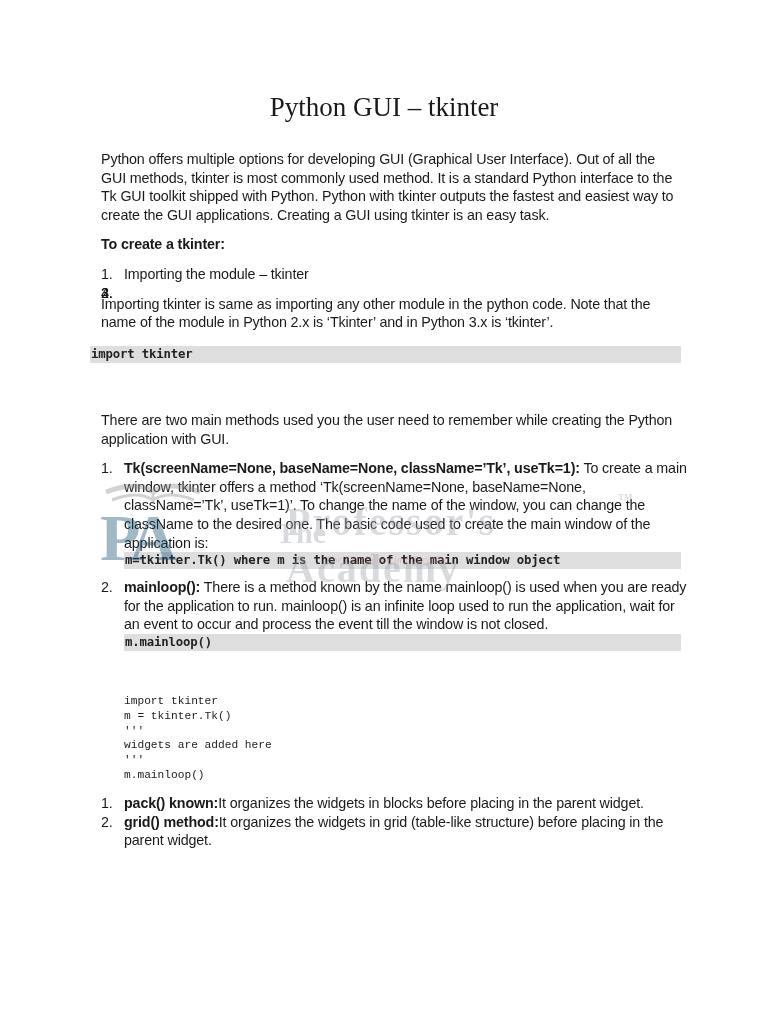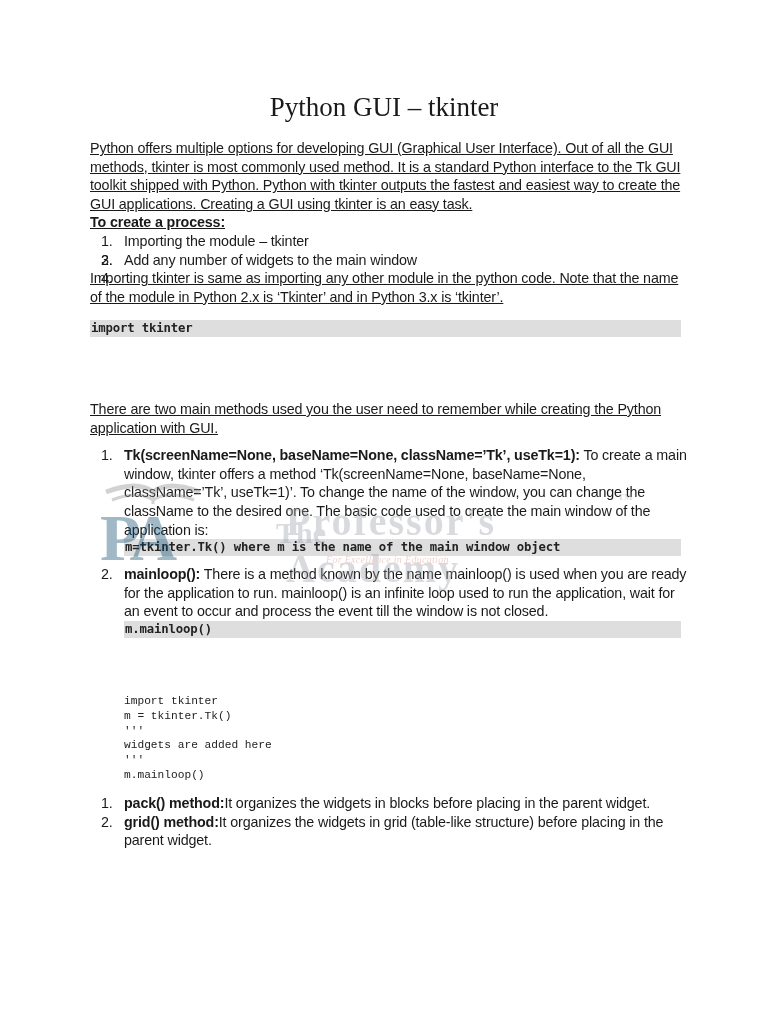--- a/index.html
+++ b/index.html
@@ -7,21 +7,21 @@
   .page { position: absolute; left: 0; top: 0; width: 768px; height: 748px; }
   .title {
     position: absolute; top: 92px; left: 0; width: 768px; text-align: center;
     font-family: "Liberation Serif", serif; font-size: 27px; color: #1a1a1a;
   }
   .body-text {
     position: absolute; left: 90px; width: 600px;
     font-family: "Liberation Sans", sans-serif; font-size: 14.3px; line-height: 18.6px;
     letter-spacing: -0.15px;
   }
-  .p { margin: 0; text-decoration: underline; }
+  .p { margin: 11px; }
   .bold { font-weight: bold; }
   ol { margin: 0; padding: 0; list-style: none; }
   ol li { position: relative; padding-left: 34px; }
   ol li .num { position: absolute; left: 11px; top: 0; }
   .code-bar {
     background: #dedede; font-family: "DejaVu Sans Mono", monospace; font-weight: bold;
     font-size: 12.3px; line-height: 17px; padding-left: 1px; color: #222;
   }
   .code-block {
     position: absolute; left: 124px; top: 694px;
@@ -42,25 +42,25 @@
 </style>
 </head>
 <body>
 
 <div class="page">
 
   <div class="title">Python GUI – tkinter</div>
 
   <div class="body-text" style="top:139px;">
     <p class="p">Python offers multiple options for developing GUI (Graphical User Interface). Out of all the GUI methods, tkinter is most commonly used method. It is a standard Python interface to the Tk GUI toolkit shipped with Python. Python with tkinter outputs the fastest and easiest way to create the GUI applications. Creating a GUI using tkinter is an easy task.</p>
-    <p class="p bold">To create a process:</p>
+    <p class="p bold">To create a tkinter:</p>
     <ol>
       <li><span class="num">1.</span><span>Importing the module – tkinter</span></li>
       <li><span class="num">2.</span></li>
-      <li><span class="num">3.</span><span>Add any number of widgets to the main window</span></li>
+      <li><span class="num">3.</span></li>
       <li><span class="num">4.</span></li>
     </ol>
     <p class="p">Importing tkinter is same as importing any other module in the python code. Note that the name of the module in Python 2.x is ‘Tkinter’ and in Python 3.x is ‘tkinter’.</p>
     <div class="code-bar" style="margin-top:14px; width:590px;">import tkinter</div>
   </div>
 
   <div class="body-text" style="top:400px;">
     <p class="p">There are two main methods used you the user need to remember while creating the Python application with GUI.</p>
     <ol style="margin-top:9px;">
       <li>
@@ -75,21 +75,21 @@
       </li>
     </ol>
   </div>
 
   <div class="code-block"><div>import tkinter</div><div>m = tkinter.Tk()</div><div>'''</div><div>widgets are added here</div><div>'''</div><div>m.mainloop()</div></div>
 
   <div class="body-text" style="top:785px;">
     <ol style="margin-top:9px;">
       <li>
         <span class="num">1.</span>
-        <span class="bold">pack() method:</span><span>It organizes the widgets in blocks before placing in the parent widget.</span>
+        <span class="bold">pack() known:</span><span>It organizes the widgets in blocks before placing in the parent widget.</span>
       </li>
       <li>
         <span class="num">2.</span>
         <span class="bold">grid() method:</span><span>It organizes the widgets in grid (table-like structure) before placing in the parent widget.</span>
       </li>
     </ol>
   </div>
 
   <div class="watermark">
     <svg width="110" height="105" style="position:absolute;left:0;top:0;">

